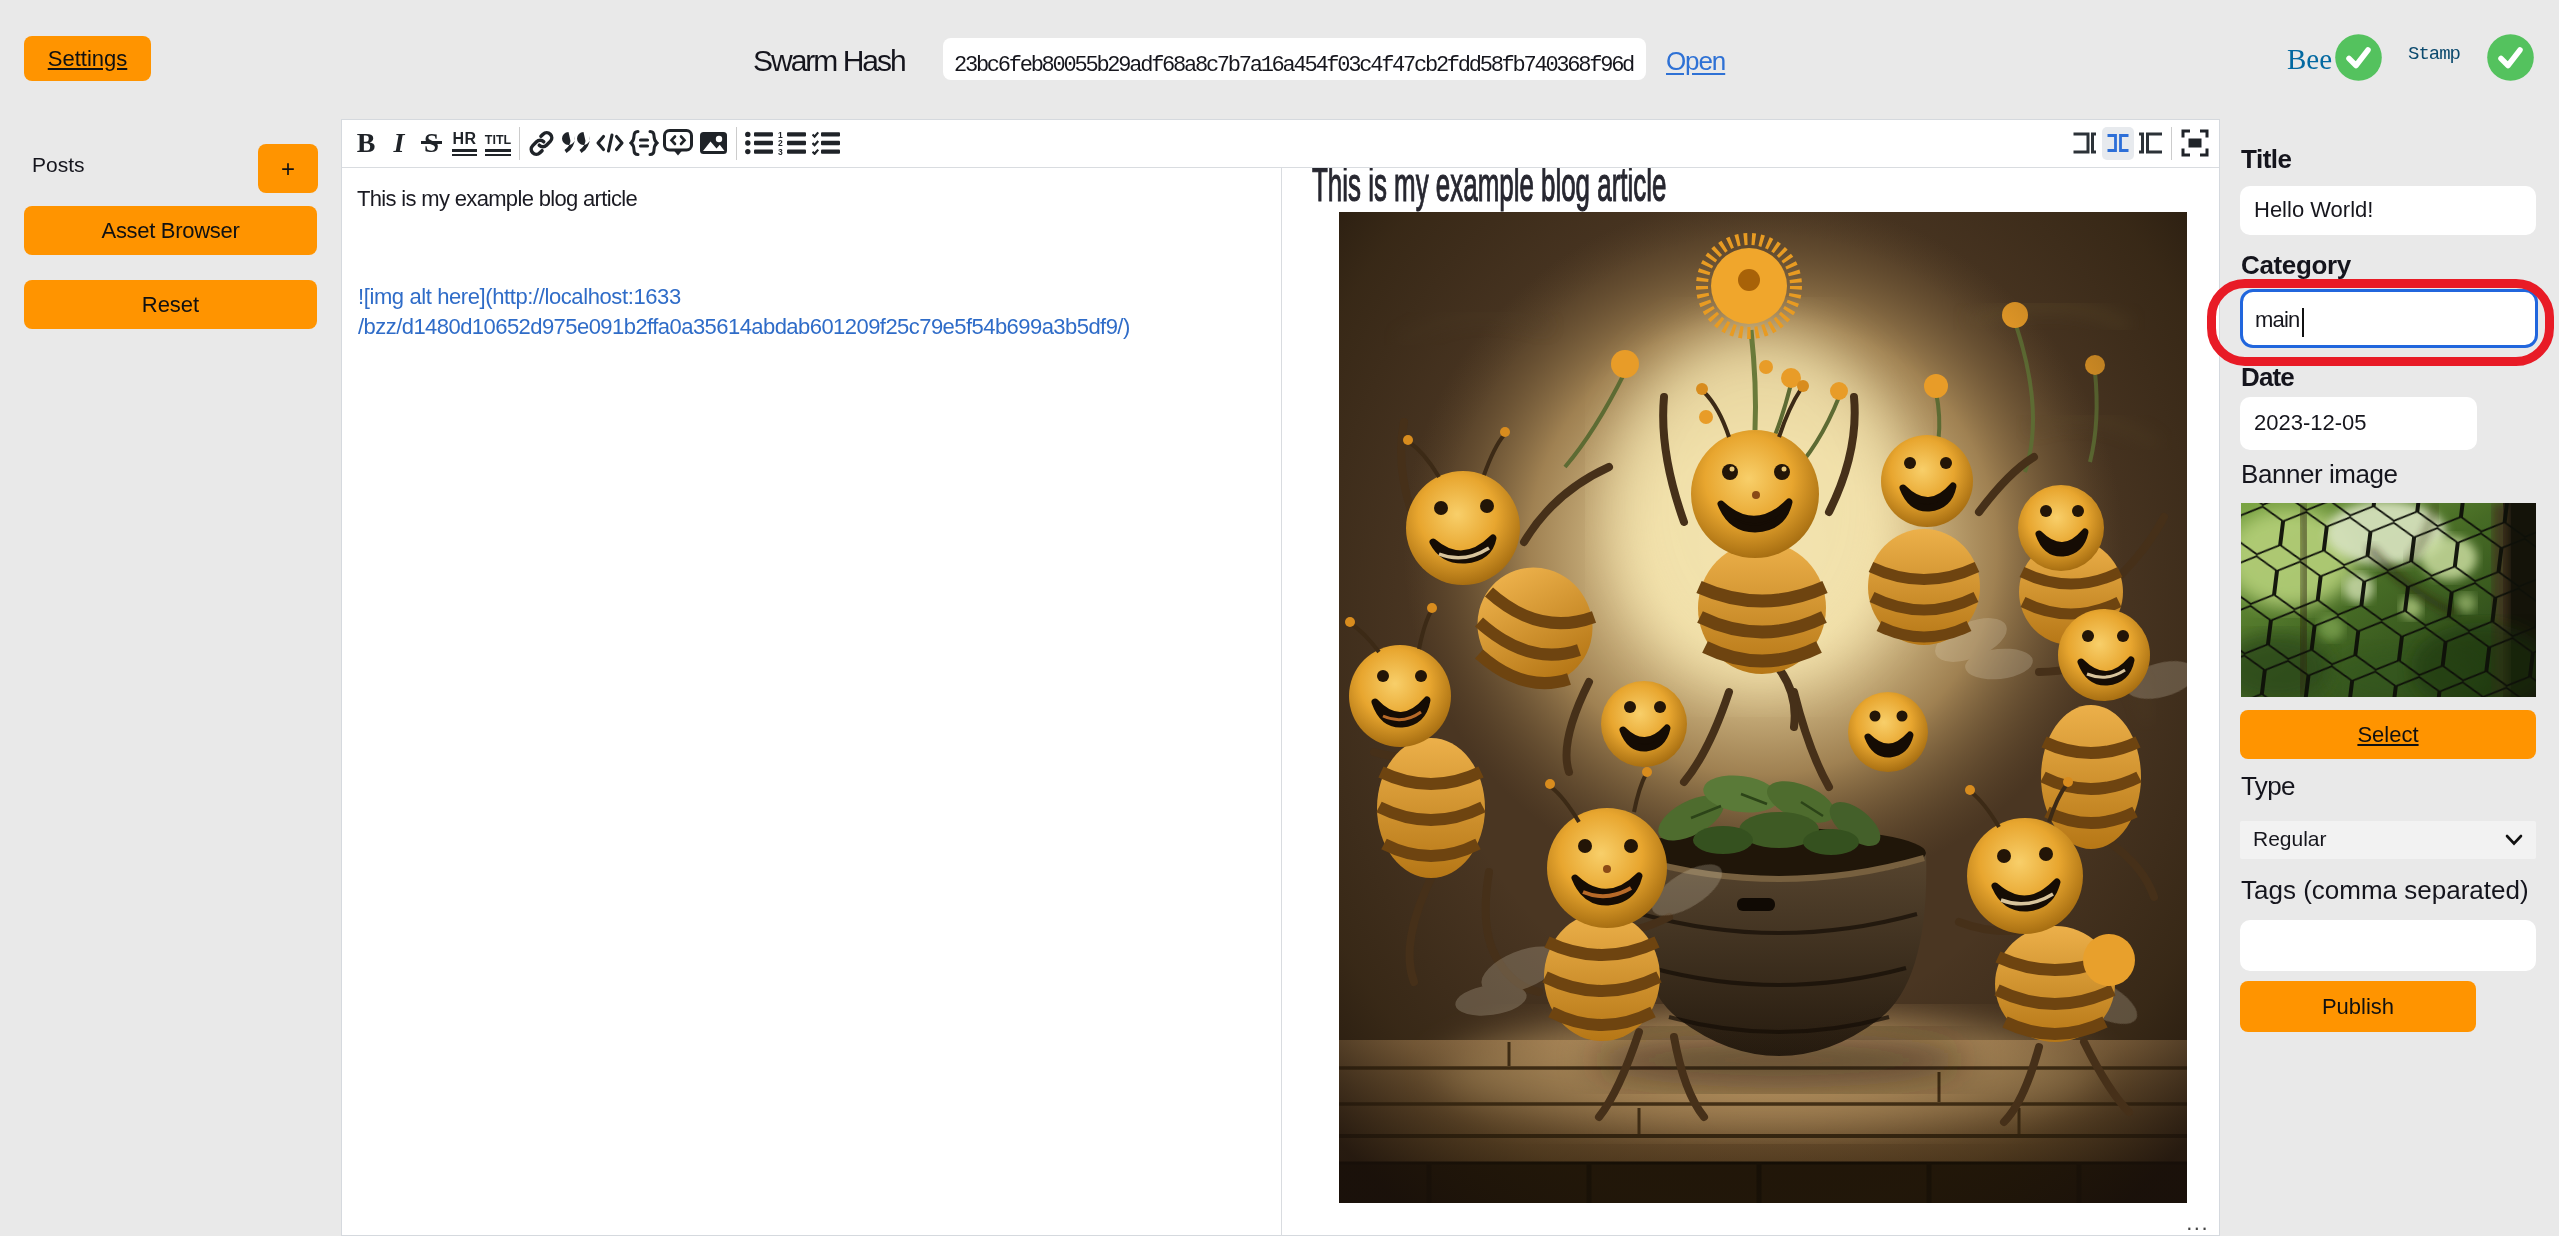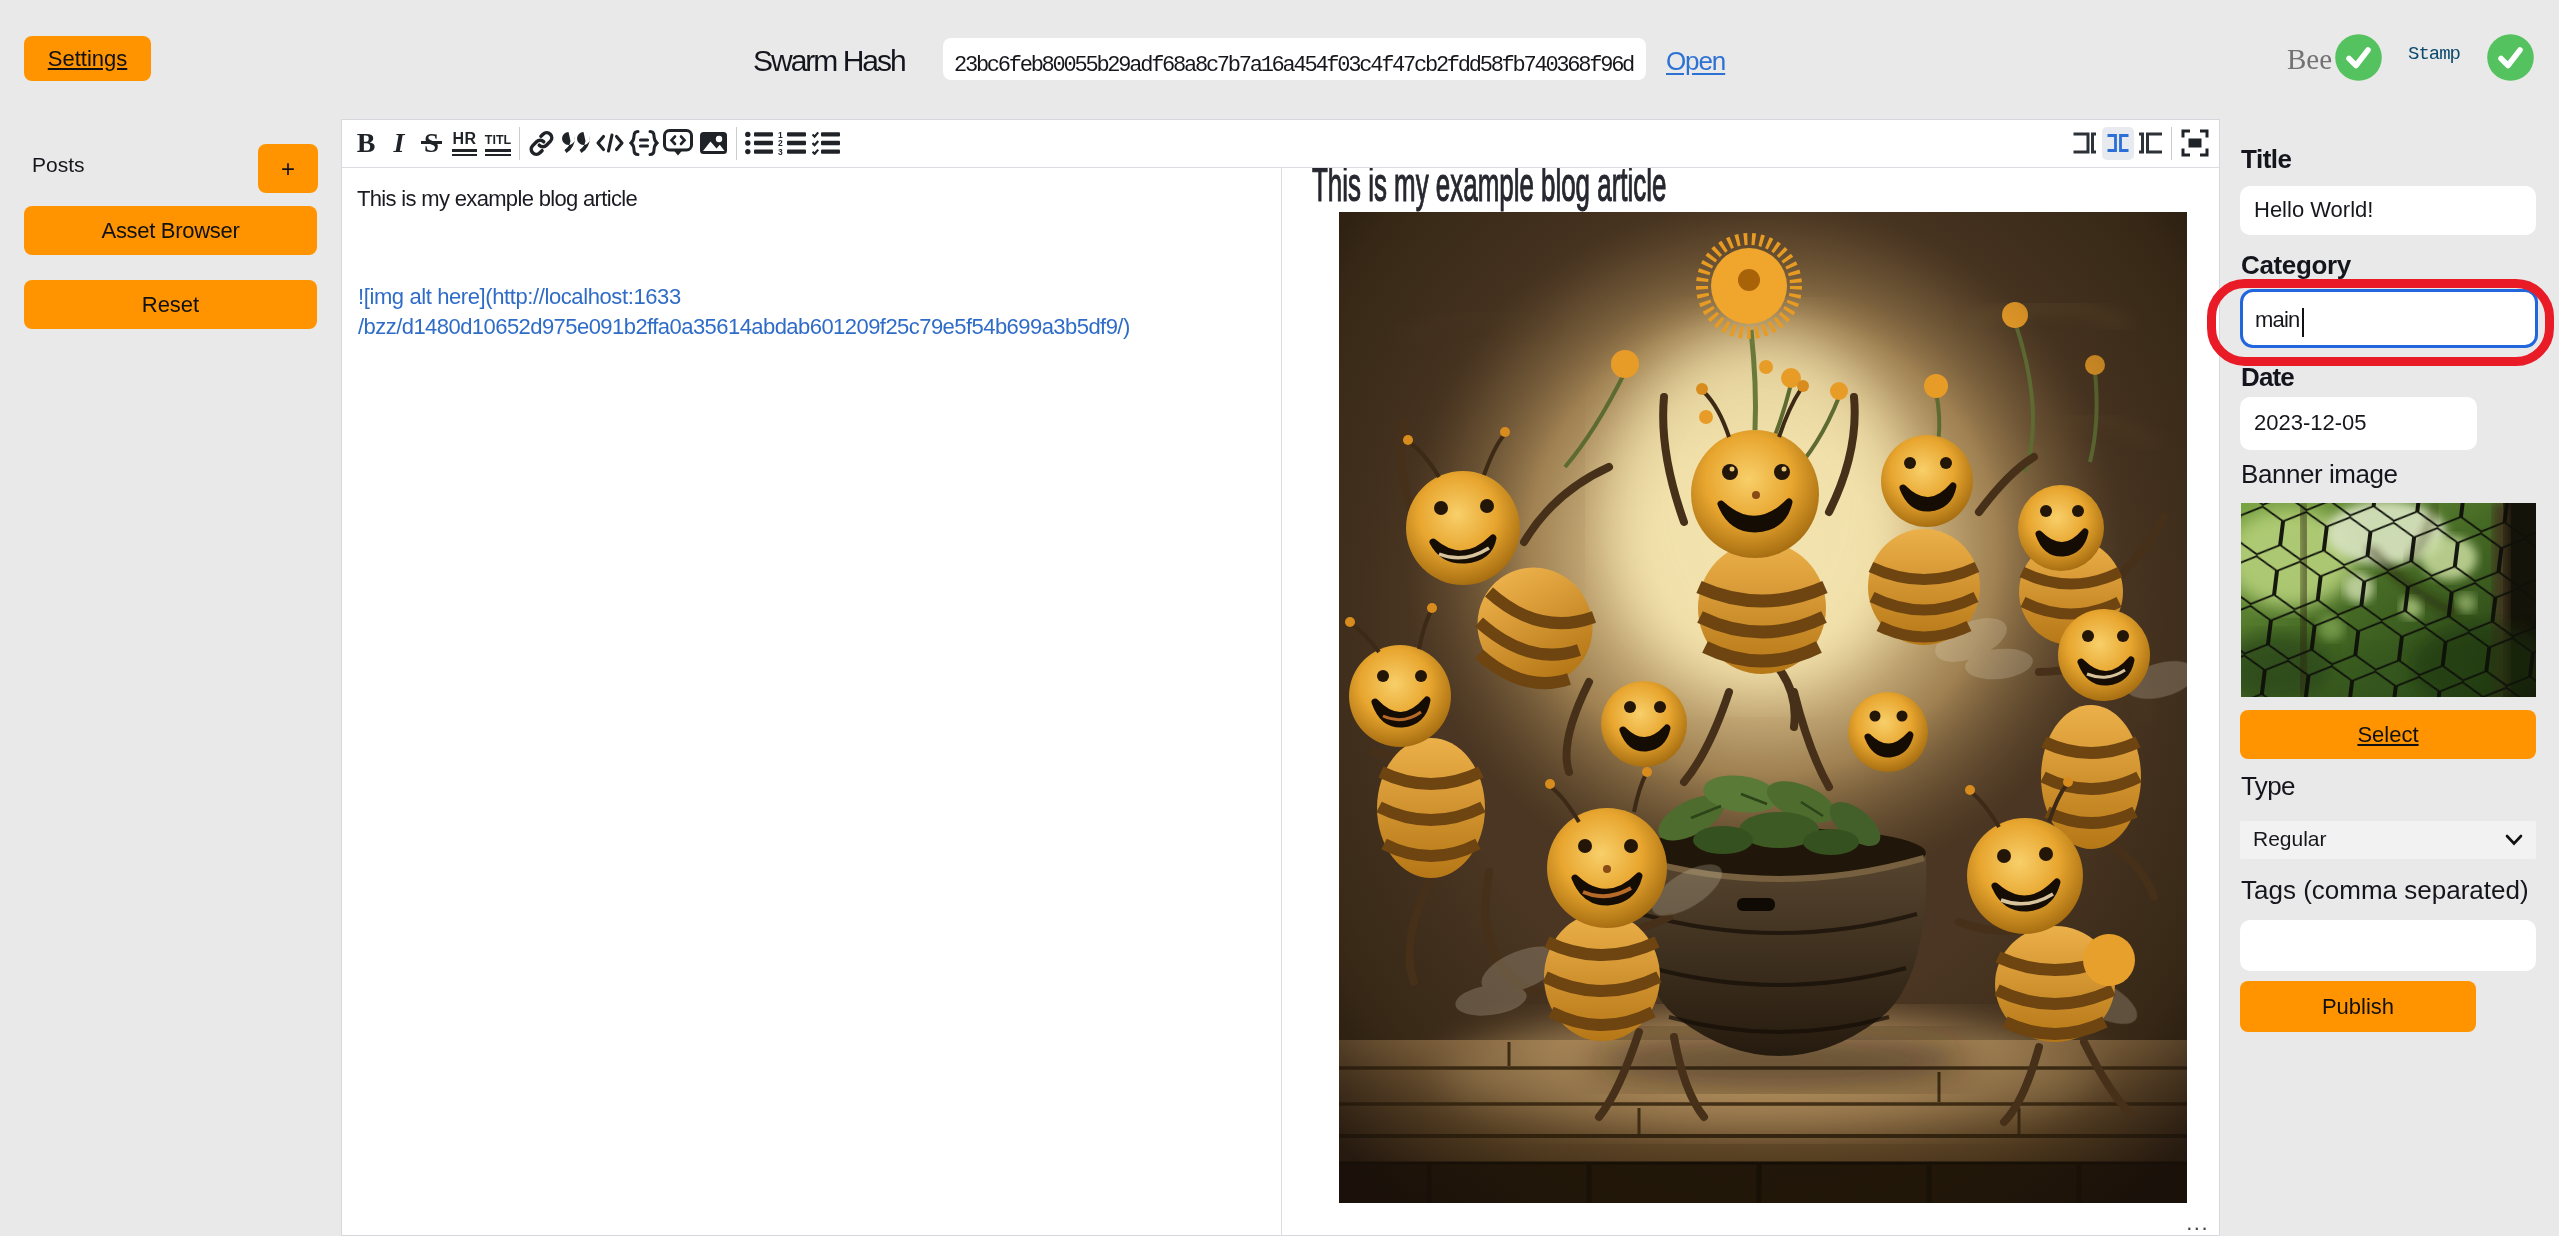--- a/index.html
+++ b/index.html
@@ -12,21 +12,21 @@
 </style>
 </head>
 <body>
 
 <div class="abs btn" style="left:24px; top:36px; width:127px; height:45px;text-decoration:underline;">Settings</div>
 <div class="abs lbl" style="left:753px; top:44px; font-size:30px; letter-spacing:-2px;">Swarm Hash</div>
 <div class="abs input" style="left:906px; top:38px; width:703px; height:42px; overflow:hidden; border-radius:8px;margin-left:37px;">
   <div style="position:absolute; left:11px; top:15px; font-family:'Liberation Mono',monospace; font-size:22px; letter-spacing:-2.25px; white-space:nowrap; color:#16161d;">23bc6feb80055b29adf68a8c7b7a16a454f03c4f47cb2fdd58fb740368f96d</div>
 </div>
 <div class="abs" style="left:1666px; top:46px; font-size:26px; letter-spacing:-1.1px; color:#2e71d5; text-decoration:underline; text-underline-offset:3px;">Open</div>
-<div class="abs" style="left:2287px; top:43px; font-family:'Liberation Serif',serif; font-size:29px; color:#737373;">Bee</div>
+<div class="abs" style="left:2287px; top:43px; font-family:'Liberation Serif',serif; font-size:29px; color:#0369a1;">Bee</div>
 <svg class="abs" style="left:2335px; top:34px;" width="47" height="47" viewBox="0 0 47 47">
   <circle cx="23.5" cy="23.5" r="23.3" fill="#54c25e"></circle>
   <path d="M14 24.5 L21 31.5 L33 16" stroke="#fff" stroke-width="5.5" fill="none" stroke-linecap="round" stroke-linejoin="round"></path>
 </svg>
 <div class="abs" style="left:2408px; top:43px; font-family:Liberation Mono, monospace; font-size:19px; letter-spacing:-1px; color:#0c4a6e;">Stamp</div>
 <svg class="abs" style="left:2487px; top:34px;" width="47" height="47" viewBox="0 0 47 47">
   <circle cx="23.5" cy="23.5" r="23.3" fill="#54c25e"></circle>
   <path d="M14 24.5 L21 31.5 L33 16" stroke="#fff" stroke-width="5.5" fill="none" stroke-linecap="round" stroke-linejoin="round"></path>
 </svg>
 

